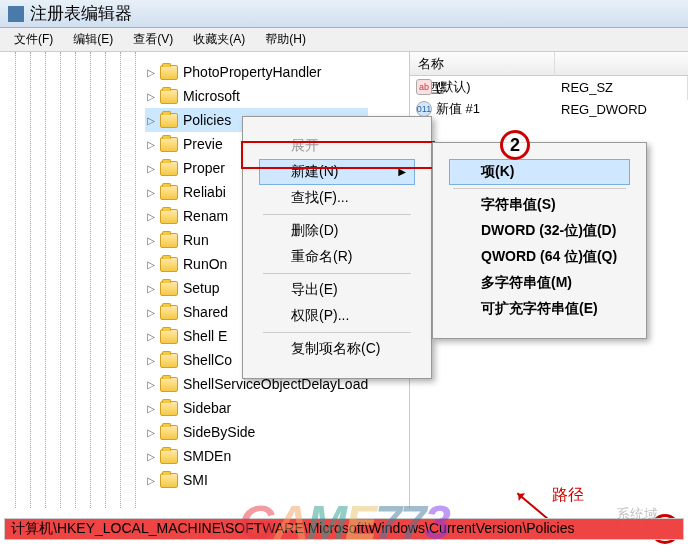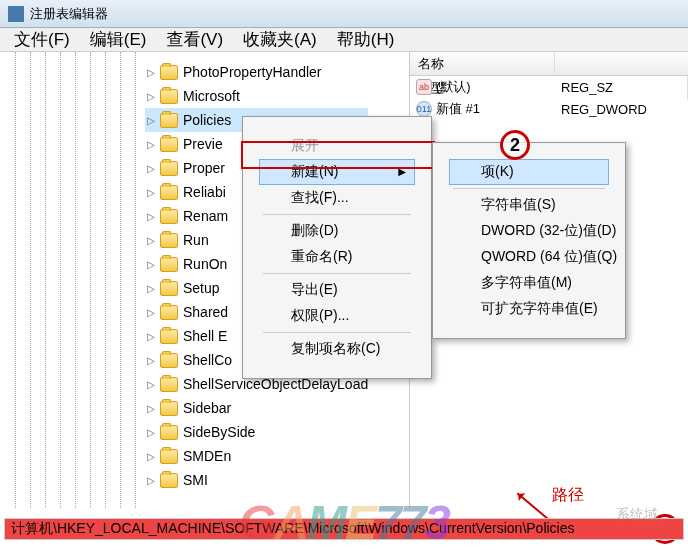--- a/index.html
+++ b/index.html
@@ -1,23 +1,23 @@
 <!DOCTYPE html>
 <html><head>
 <meta charset="utf-8">
 <style>
 * { margin: 0; padding: 0; box-sizing: border-box; font-family: "Microsoft YaHei", "SimSun", sans-serif; }
 body { width: 688px; height: 550px; background: #fff; overflow: hidden; position: relative; }
 
 .titlebar { height: 28px; background: linear-gradient(#e8f0f8, #d0e0f0); display: flex; align-items: center; padding: 0 8px; border-bottom: 1px solid #a0b0c0; }
 .titlebar-icon { width: 16px; height: 16px; background: #4a7aaa; margin-right: 6px; }
-.titlebar-text { font-size: 13px; color: #000; }
+.titlebar-text { font-size: 17px; color: #000; }
 
 .menubar { height: 24px; background: #f0f0f0; display: flex; align-items: center; padding: 0 4px; border-bottom: 1px solid #ccc; }
-.menuitem { padding: 3px 10px; font-size: 17px; cursor: default; }
+.menuitem { padding: 3px 10px; font-size: 12px; cursor: default; }
 
 .content { display: flex; height: 456px; position: relative; }
 .tree-panel { width: 410px; overflow: hidden; border-right: 1px solid #ccc; position: relative; }
 .tree-lines { position: absolute; top: 0; left: 0; width: 150px; height: 100%; }
 .tree-lines .vline { position: absolute; top: 0; bottom: 0; width: 1px; border-left: 1px dotted #aaa; }
 
 .tree-items { position: absolute; top: 8px; left: 145px; }
 .tree-item { display: flex; align-items: center; height: 24px; font-size: 14px; }
 .expander { width: 12px; height: 12px; display: flex; align-items: center; justify-content: center; font-size: 10px; color: #666; margin-right: 3px; }
 .folder-icon { width: 18px; height: 15px; background: linear-gradient(#ffe9a8, #f5c945); border: 1px solid #d4a020; border-radius: 2px; margin-right: 5px; position: relative; }
@@ -36,21 +36,21 @@
 .val-icon.bin { background: #d0e8ff; color: #3060a0; border-radius: 8px; }
 
 .context-menu { position: absolute; background: #f5f5f5; border: 1px solid #999; box-shadow: 3px 3px 6px rgba(0,0,0,0.3); font-size: 14px; padding: 16px; }
 .cm-item { padding: 4px 28px 4px 32px; position: relative; white-space: nowrap; }
 .cm-item.disabled { color: #999; }
 .cm-item.highlight { background: #d0e8ff; border: 1px solid #7ab0e0; padding: 3px 27px 3px 31px; }
 .cm-sep { height: 1px; background: #ccc; margin: 3px 4px; }
 .cm-arrow { position: absolute; right: 8px; top: 6px; font-size: 10px; }
 .cm1 { top: 116px; left: 242px; width: 190px; }
 .cm1 .highlight-box { border: 2px solid #c00; position: absolute; top: 24px; left: -2px; right: -4px; height: 28px; pointer-events: none; }
-.cm2 { top: 142px; left: 432px; width: 194px; }
+.cm2 { top: 142px; left: 432px; width: 215px; font-weight: bold; }
 
 .annotation-2 { position: absolute; top: 130px; left: 500px; width: 30px; height: 30px; border: 3px solid #c00; border-radius: 50%; display: flex; align-items: center; justify-content: center; font-size: 18px; font-weight: bold; color: #000; background: rgba(255,255,255,0.7); }
 .annotation-1 { position: absolute; bottom: 6px; right: 8px; width: 30px; height: 30px; border: 3px solid #c00; border-radius: 50%; display: flex; align-items: center; justify-content: center; font-size: 18px; font-weight: bold; color: #000; }
 .path-label { position: absolute; bottom: 44px; right: 104px; font-size: 16px; color: #c00; }
 .path-arrow { position: absolute; bottom: 30px; right: 140px; width: 40px; height: 2px; background: #c00; transform: rotate(40deg); transform-origin: right; }
 .path-arrow::after { content: ''; position: absolute; left: -4px; top: -4px; border: 5px solid transparent; border-right-color: #c00; }
 
 .statusbar { position: absolute; bottom: 10px; left: 4px; right: 4px; height: 22px; background: #ef4444; border: 1px solid #ccc; display: flex; align-items: center; padding: 0 6px; font-size: 14px; }
 
 .watermark { position: absolute; bottom: 0; left: 50%; transform: translateX(-50%); font-size: 48px; font-weight: 900; font-style: italic; letter-spacing: -2px; opacity: 0.5; pointer-events: none; font-family: Arial Black, sans-serif; }

